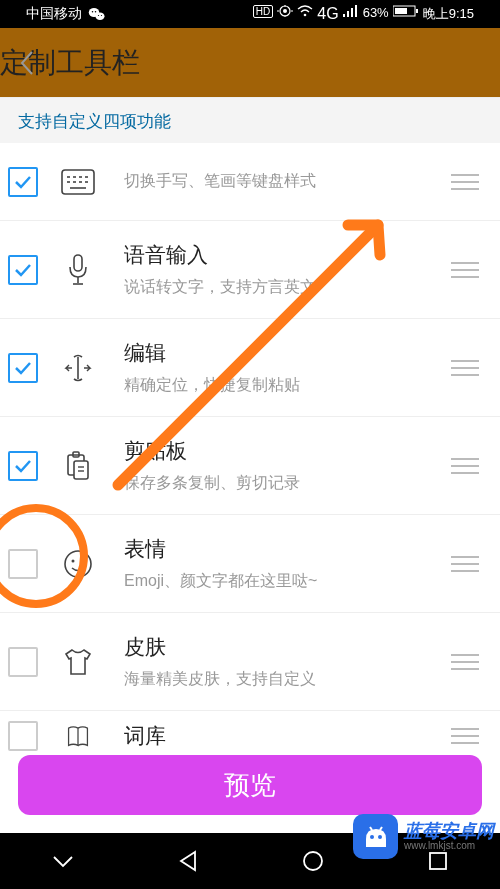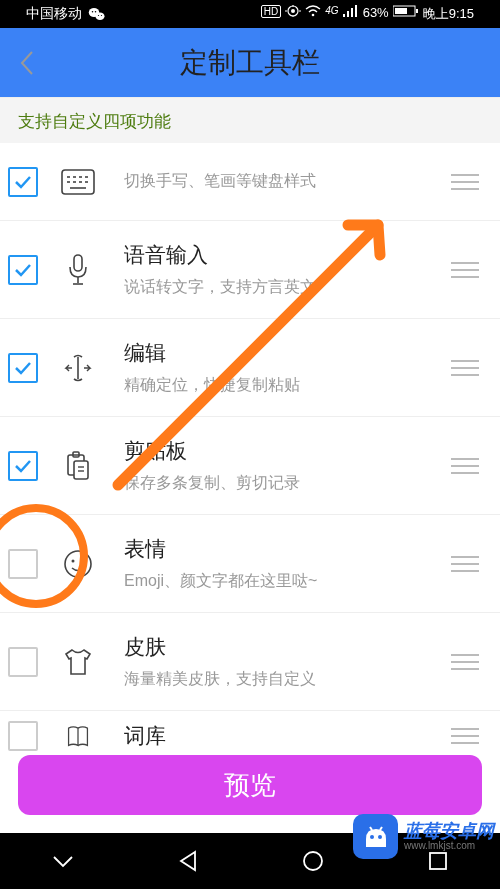--- a/index.html
+++ b/index.html
@@ -7,28 +7,28 @@
 
   .status-bar {
     height: 28px; background: #000; color: #fff; display: flex; align-items: center;
     justify-content: space-between; padding: 0 26px; font-size: 14px;
   }
   .status-left { display: flex; align-items: center; gap: 6px; }
   .status-right { display: flex; align-items: flex-start; gap: 4px; font-size: 13px; }
   .status-icon { display: inline-flex; align-items: center; }
 
   .title-bar {
-    height: 70px; display: flex; align-items: center; justify-content: center;
-    position: relative; border-bottom: 1px solid #eee; background: #3b82f6;
+    height: 70px; display: flex; align-items: center; justify-content: flex-start;
+    position: relative; border-bottom: 1px solid #eee; background: #a16207;
   }
   .back-btn { position: absolute; left: 16px; top: 0; bottom: 0; display: flex; align-items: center; color: #888; }
   .page-title { font-size: 28px; font-weight: 400; color: #222; }
 
   .subtitle-bar {
-    background: #f4f4f4; color: #4d7c0f; font-size: 17px; padding: 12px 18px 10px 18px;
+    background: #f4f4f4; color: #0369a1; font-size: 17px; padding: 12px 18px 10px 18px;
   }
 
   .list { background: #fff; }
   .row {
     display: flex; align-items: center; height: 98px;
     border-bottom: 1px solid #eee; padding: 0 18px 0 8px; position: relative;
   }
   .row.first { height: 78px; }
   .check { width: 30px; height: 30px; border: 2px solid #2196f3; border-radius: 2px; display: flex; align-items: center; justify-content: center; flex-shrink: 0; }
   .check.unchecked { border-color: #ccc; }
@@ -95,21 +95,21 @@
           <line x1="14" y1="6" x2="16" y2="6" stroke="#fff"></line>
         </svg>
     </span>
     <span class="status-icon">
       <svg width="16" height="12" viewBox="0 0 16 12">
           <path d="M1 4 Q8 -2 15 4" fill="none" stroke="#fff" stroke-width="1.3"></path>
           <path d="M4 7 Q8 3 12 7" fill="none" stroke="#fff" stroke-width="1.3"></path>
           <circle cx="8" cy="10" r="1.3" fill="#fff"></circle>
         </svg>
     </span>
-    <span style="font-size:10px;font-style:italic;">4G</span>
+    <span style="font-size:16px;">4G</span>
     <span class="status-icon">
       <svg width="16" height="12" viewBox="0 0 16 12">
           <rect x="0" y="9" width="2" height="3" fill="#fff"></rect>
           <rect x="4" y="6" width="2" height="6" fill="#fff"></rect>
           <rect x="8" y="3" width="2" height="9" fill="#fff"></rect>
           <rect x="12" y="0" width="2" height="12" fill="#fff"></rect>
         </svg>
     </span>
     <span>63%</span>
     <span class="status-icon">

